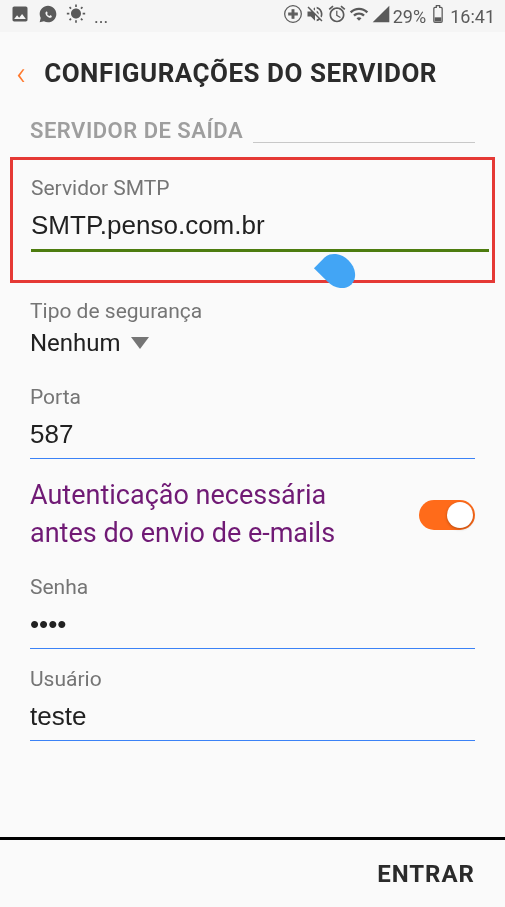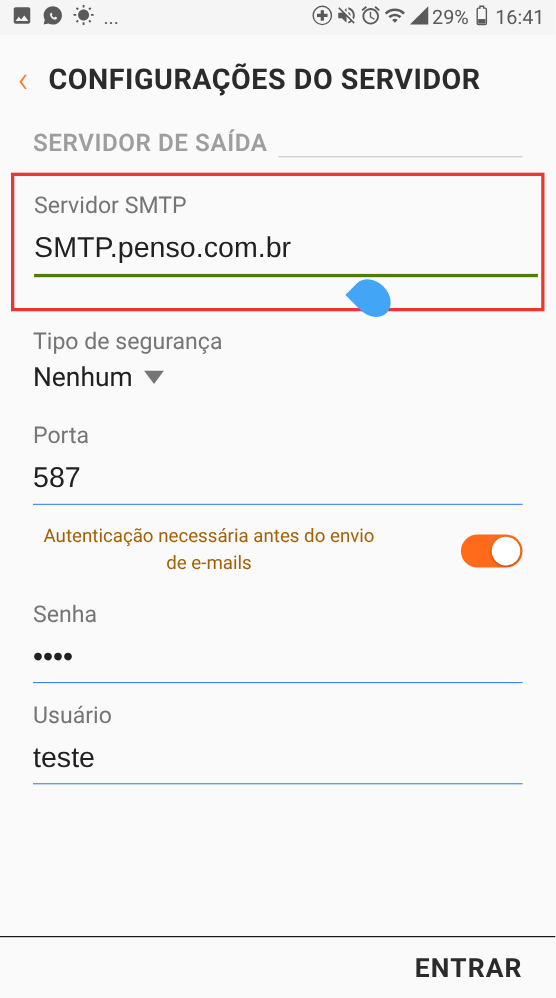--- a/index.html
+++ b/index.html
@@ -131,25 +131,24 @@
       border-right: 9px solid transparent;
       border-top: 12px solid #757575;
     }
     .toggle-row {
       display: flex;
       justify-content: space-between;
       align-items: center;
       margin-bottom: 22px;
     }
     .toggle-label {
-      font-size: 17px;
-      color: #a16207;
+      font-size: 27px;
+      color: #701a75;
       line-height: 1.4;
       max-width: 320px;
-      text-align: center;
     }
     .toggle {
       width: 56px;
       height: 30px;
       background: #ff6b1a;
       border-radius: 15px;
       position: relative;
       flex-shrink: 0;
     }
     .toggle-knob {
@@ -160,23 +159,23 @@
       position: absolute;
       top: 2px;
       right: 2px;
       box-shadow: 0 1px 3px rgba(0,0,0,0.3);
     }
     .bottom-bar {
       position: absolute;
       bottom: 0;
       left: 0;
       right: 0;
-      height: 56px;
+      height: 70px;
       background: #fafafa;
-      border-top: 1px solid #000000;
+      border-top: 3px solid #000000;
       display: flex;
       justify-content: flex-end;
       align-items: center;
       padding: 0 30px;
     }
     .enter-button {
       font-size: 24px;
       font-weight: 700;
       color: #2b2b2b;
       letter-spacing: 1px;

